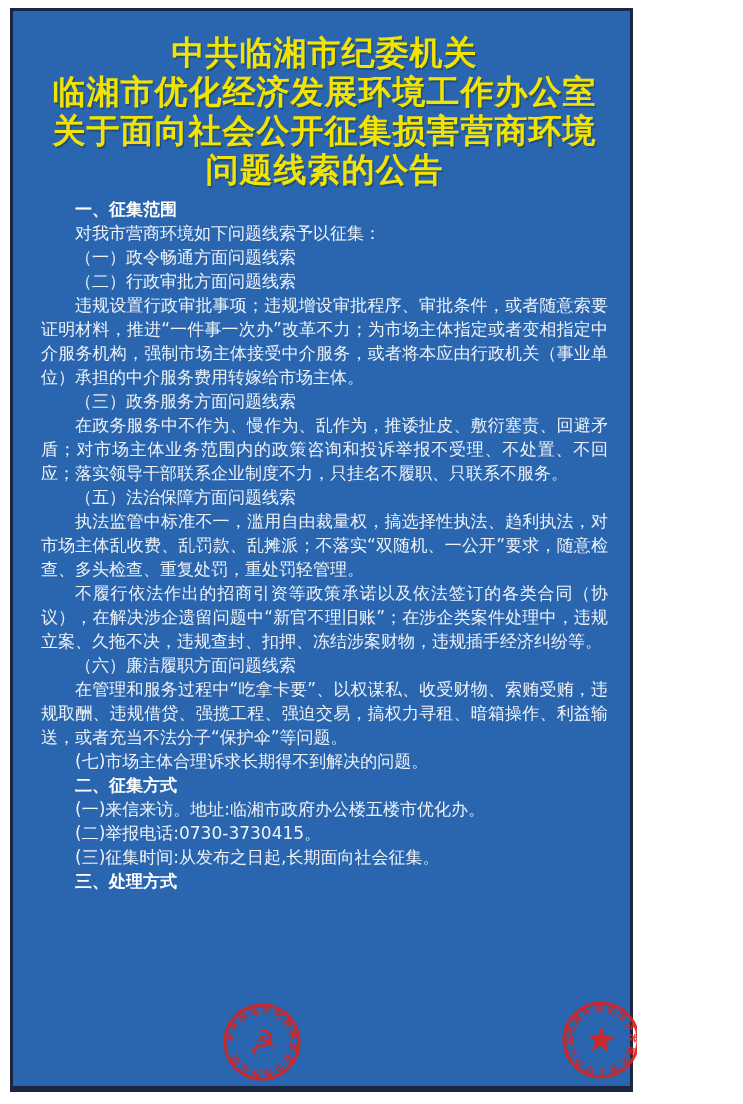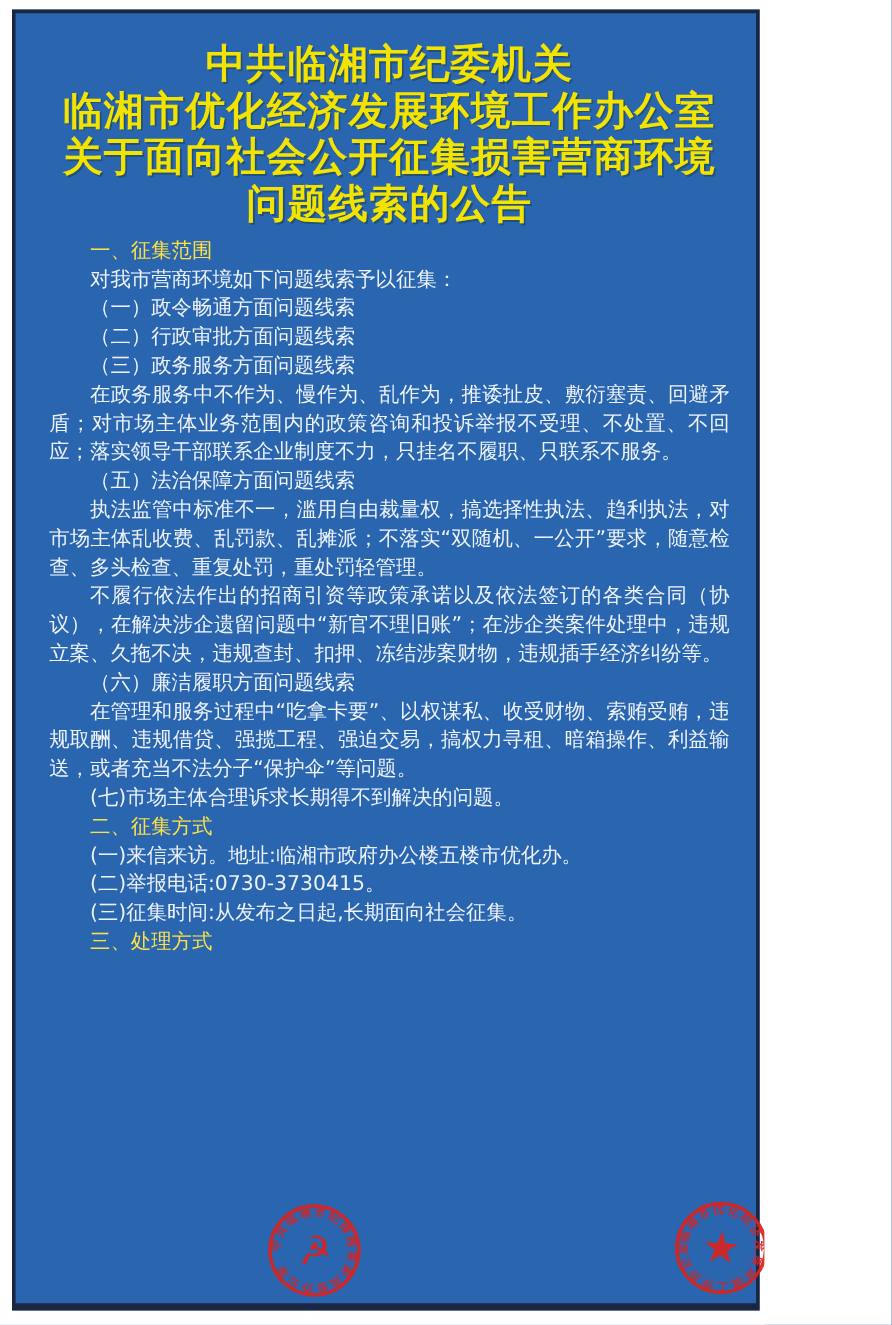--- a/index.html
+++ b/index.html
@@ -34,21 +34,21 @@
     text-shadow:1.5px 1.5px 0 rgba(20,40,20,0.35);
     white-space:nowrap;
   }
   .body-text{
     margin-top:8px;
     color:var(--text);
     font-size:17px;line-height:24px;
     text-align:justify;
   }
   .par{text-indent:2em;}
-  .par.heading{font-weight:normal;color:#fde047;}
+  .par.heading{font-weight:bold;color:#ffffff;}
   .seal{
     position:absolute;pointer-events:none;opacity:0.92;
   }
   .seal-left{left:212px;top:992px;transform:rotate(-6deg);}
   .seal-right{left:551px;top:990px;transform:rotate(4deg);}
   .seal circle{fill:none;stroke:var(--seal);stroke-width:3;}
   .seal .rim{
     fill:var(--seal);font-size:9.5px;font-weight:bold;letter-spacing:2px;
   }
   .seal .emblem{
@@ -66,20 +66,21 @@
       <div class="title-line">临湘市优化经济发展环境工作办公室</div>
       <div class="title-line">关于面向社会公开征集损害营商环境</div>
       <div class="title-line">问题线索的公告</div>
     </div>
 
     <div class="body-text">
         <div class="par heading">一、征集范围</div>
         <div class="par para">对我市营商环境如下问题线索予以征集：</div>
         <div class="par para">（一）政令畅通方面问题线索</div>
         <div class="par para">（二）行政审批方面问题线索</div>
+        <div class="par para">违规设置行政审批事项；违规增设审批程序、审批条件，或者随意索要证明材料，推进“一件事一次办”改革不力；为市场主体指定或者变相指定中介服务机构，强制市场主体接受中介服务，或者将本应由行政机关（事业单位）承担的中介服务费用转嫁给市场主体。</div>
         <div class="par para">（三）政务服务方面问题线索</div>
         <div class="par para">在政务服务中不作为、慢作为、乱作为，推诿扯皮、敷衍塞责、回避矛盾；对市场主体业务范围内的政策咨询和投诉举报不受理、不处置、不回应；落实领导干部联系企业制度不力，只挂名不履职、只联系不服务。</div>
         <div class="par para">（五）法治保障方面问题线索</div>
         <div class="par para">执法监管中标准不一，滥用自由裁量权，搞选择性执法、趋利执法，对市场主体乱收费、乱罚款、乱摊派；不落实“双随机、一公开”要求，随意检查、多头检查、重复处罚，重处罚轻管理。</div>
         <div class="par para">不履行依法作出的招商引资等政策承诺以及依法签订的各类合同（协议），在解决涉企遗留问题中“新官不理旧账”；在涉企类案件处理中，违规立案、久拖不决，违规查封、扣押、冻结涉案财物，违规插手经济纠纷等。</div>
         <div class="par para">（六）廉洁履职方面问题线索</div>
         <div class="par para">在管理和服务过程中“吃拿卡要”、以权谋私、收受财物、索贿受贿，违规取酬、违规借贷、强揽工程、强迫交易，搞权力寻租、暗箱操作、利益输送，或者充当不法分子“保护伞”等问题。</div>
         <div class="par para">(七)市场主体合理诉求长期得不到解决的问题。</div>
         <div class="par heading">二、征集方式</div>
         <div class="par para">(一)来信来访。地址:临湘市政府办公楼五楼市优化办。</div>

